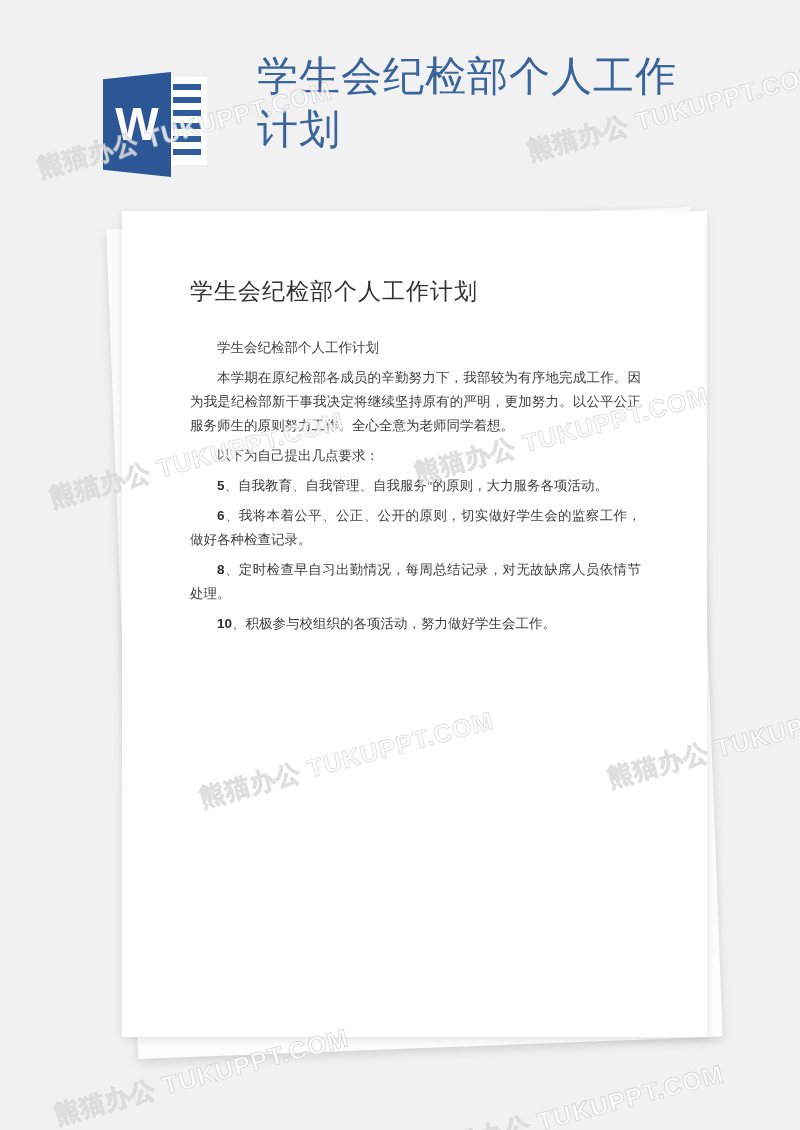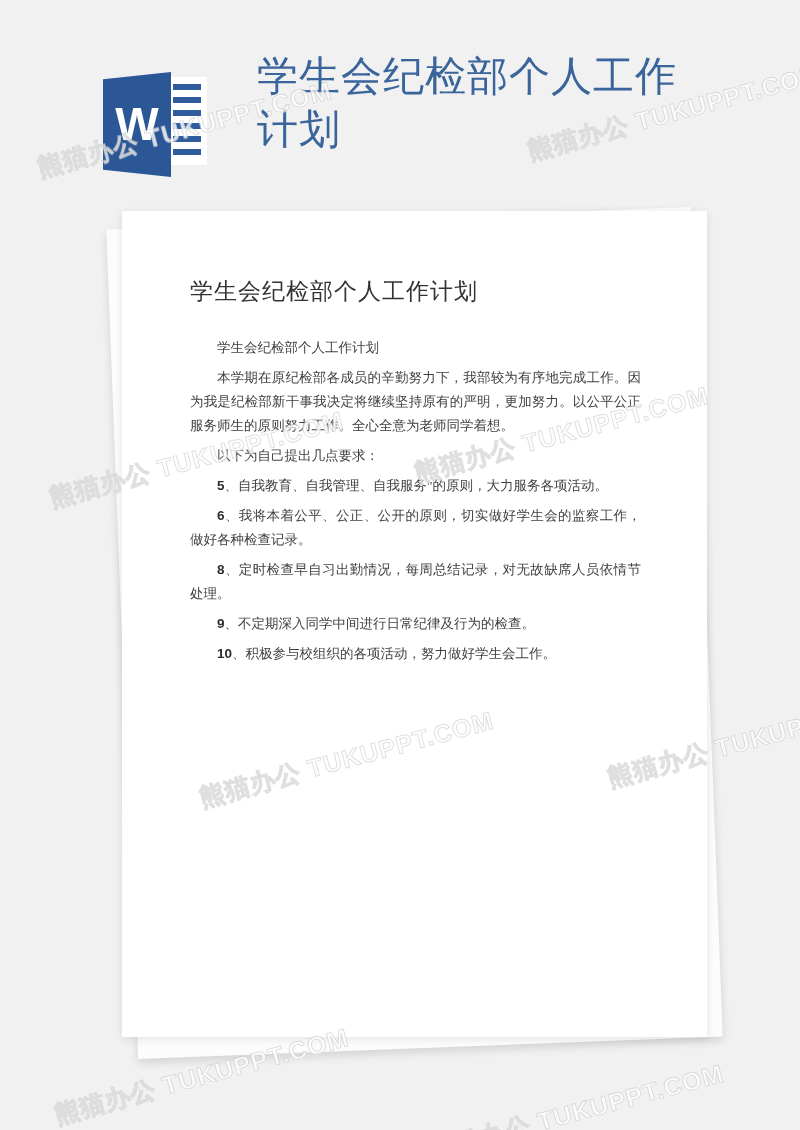--- a/index.html
+++ b/index.html
@@ -102,21 +102,20 @@
   <div class="sheet sheet-back"></div>
   <div class="sheet sheet-main">
     <h2 class="doc-heading">学生会纪检部个人工作计划</h2>
     <div id="doc-body">
         <p class="para body">学生会纪检部个人工作计划</p>
         <p class="para body">本学期在原纪检部各成员的辛勤努力下，我部较为有序地完成工作。因为我是纪检部新干事我决定将继续坚持原有的严明，更加努力。以公平公正服务师生的原则努力工作。全心全意为老师同学着想。</p>
         <p class="para body">以下为自己提出几点要求：</p>
         <p class="para item"><strong>5</strong>、自我教育、自我管理、自我服务"的原则，大力服务各项活动。</p>
         <p class="para item"><strong>6</strong>、我将本着公平、公正、公开的原则，切实做好学生会的监察工作，做好各种检查记录。</p>
         <p class="para item"><strong>8</strong>、定时检查早自习出勤情况，每周总结记录，对无故缺席人员依情节处理。</p>
-        <p class="para item"><strong>9</strong>、不定期深入同学中间进行日常纪律及行为的检查。</p>
         <p class="para item"><strong>10</strong>、积极参与校组织的各项活动，努力做好学生会工作。</p>
       </div>
   </div>
 
   <div class="wm-layer" id="wm-layer">
       <span class="wm" style="left: 38px; top: 152px;">熊猫办公 TUKUPPT.COM</span>
       <span class="wm" style="left: 528px; top: 135px;">熊猫办公 TUKUPPT.COM</span>
       <span class="wm" style="left: 50px; top: 482px;">熊猫办公 TUKUPPT.COM</span>
       <span class="wm" style="left: 415px; top: 457px;">熊猫办公 TUKUPPT.COM</span>
       <span class="wm" style="left: 200px; top: 782px;">熊猫办公 TUKUPPT.COM</span>

